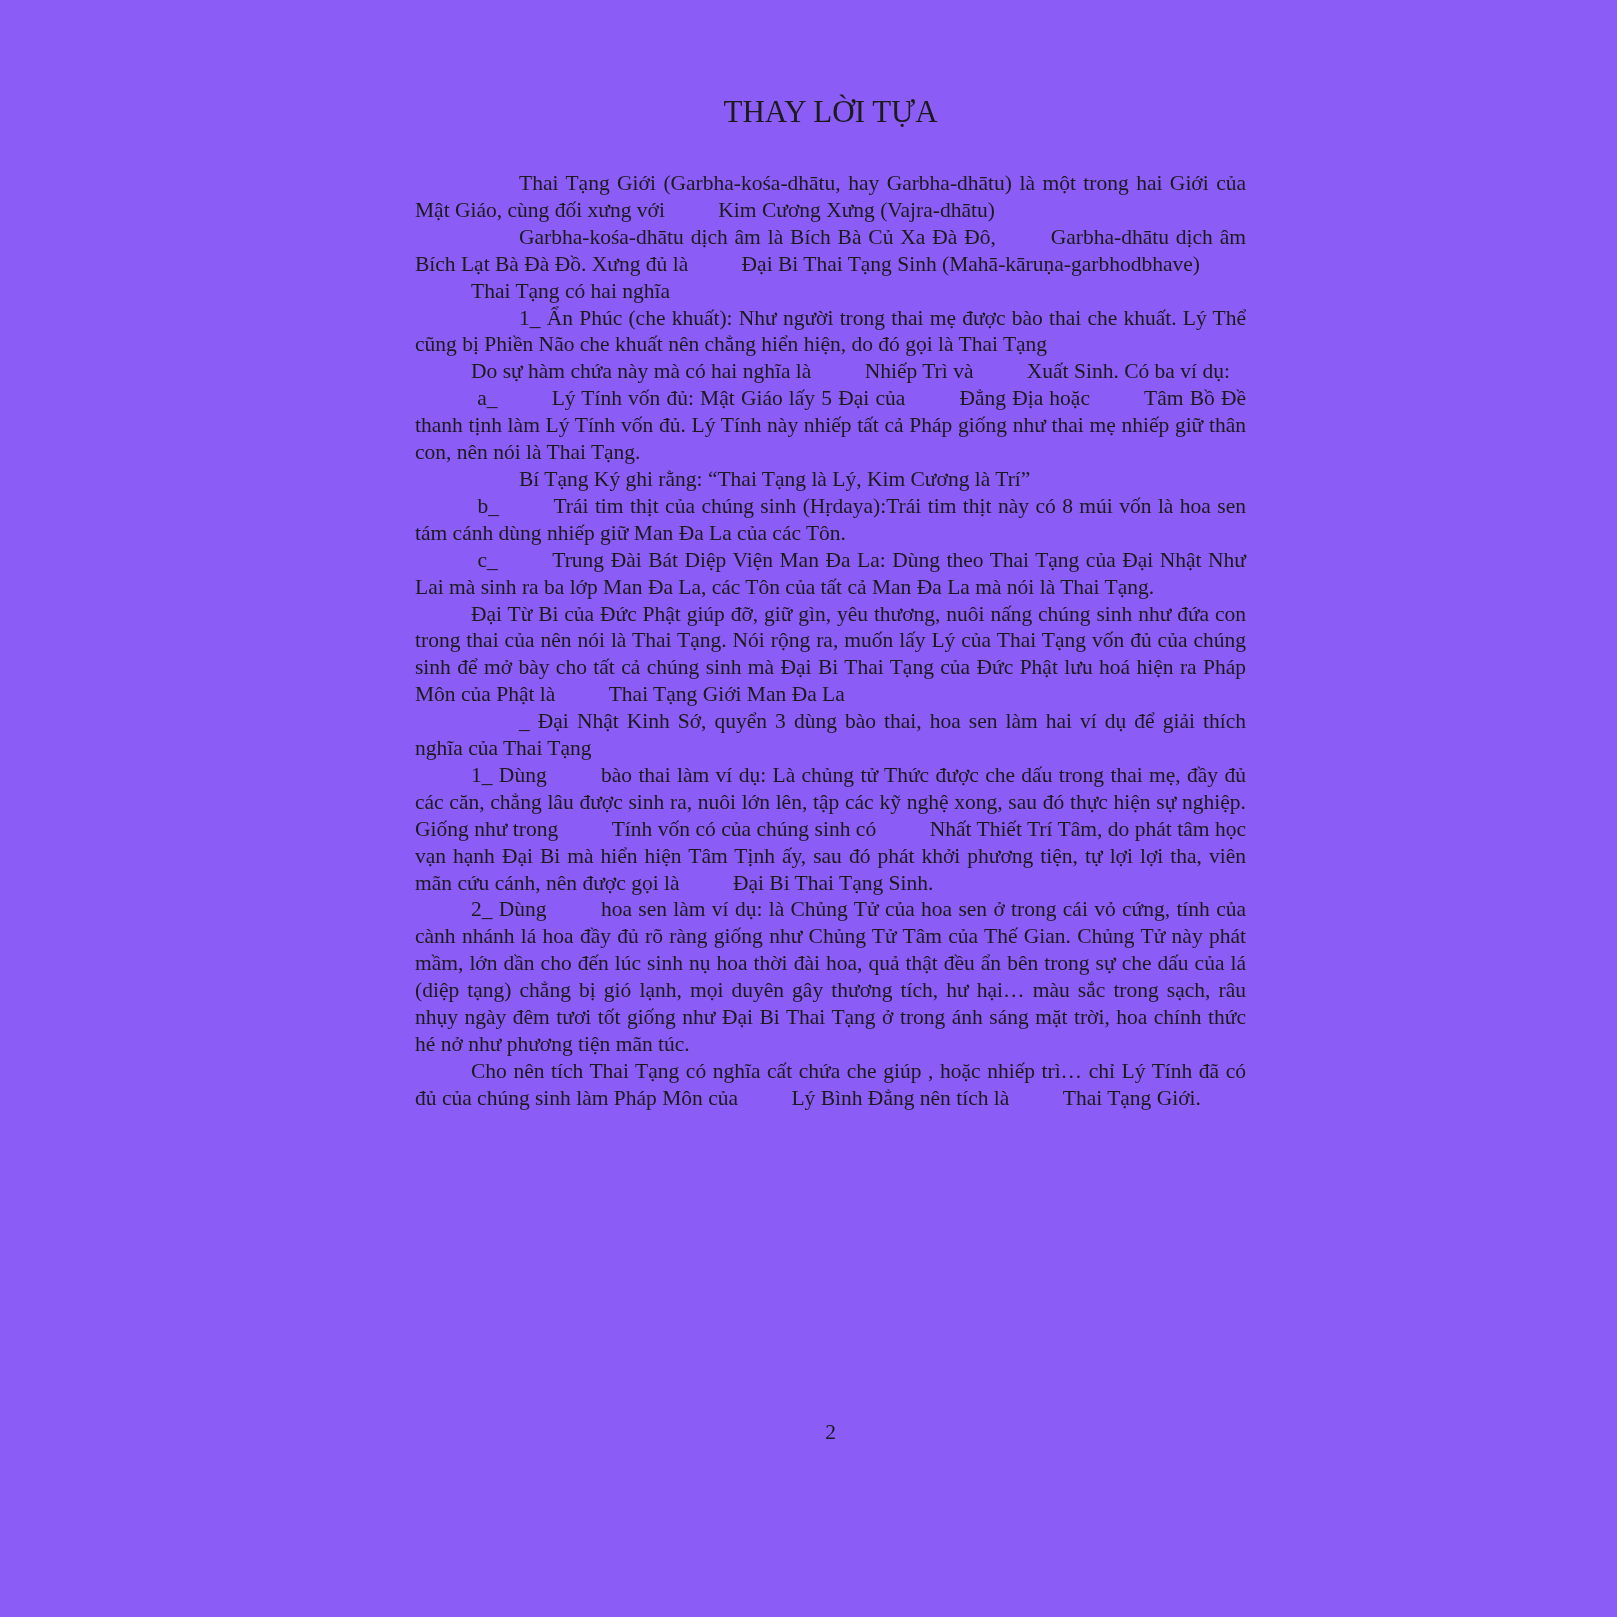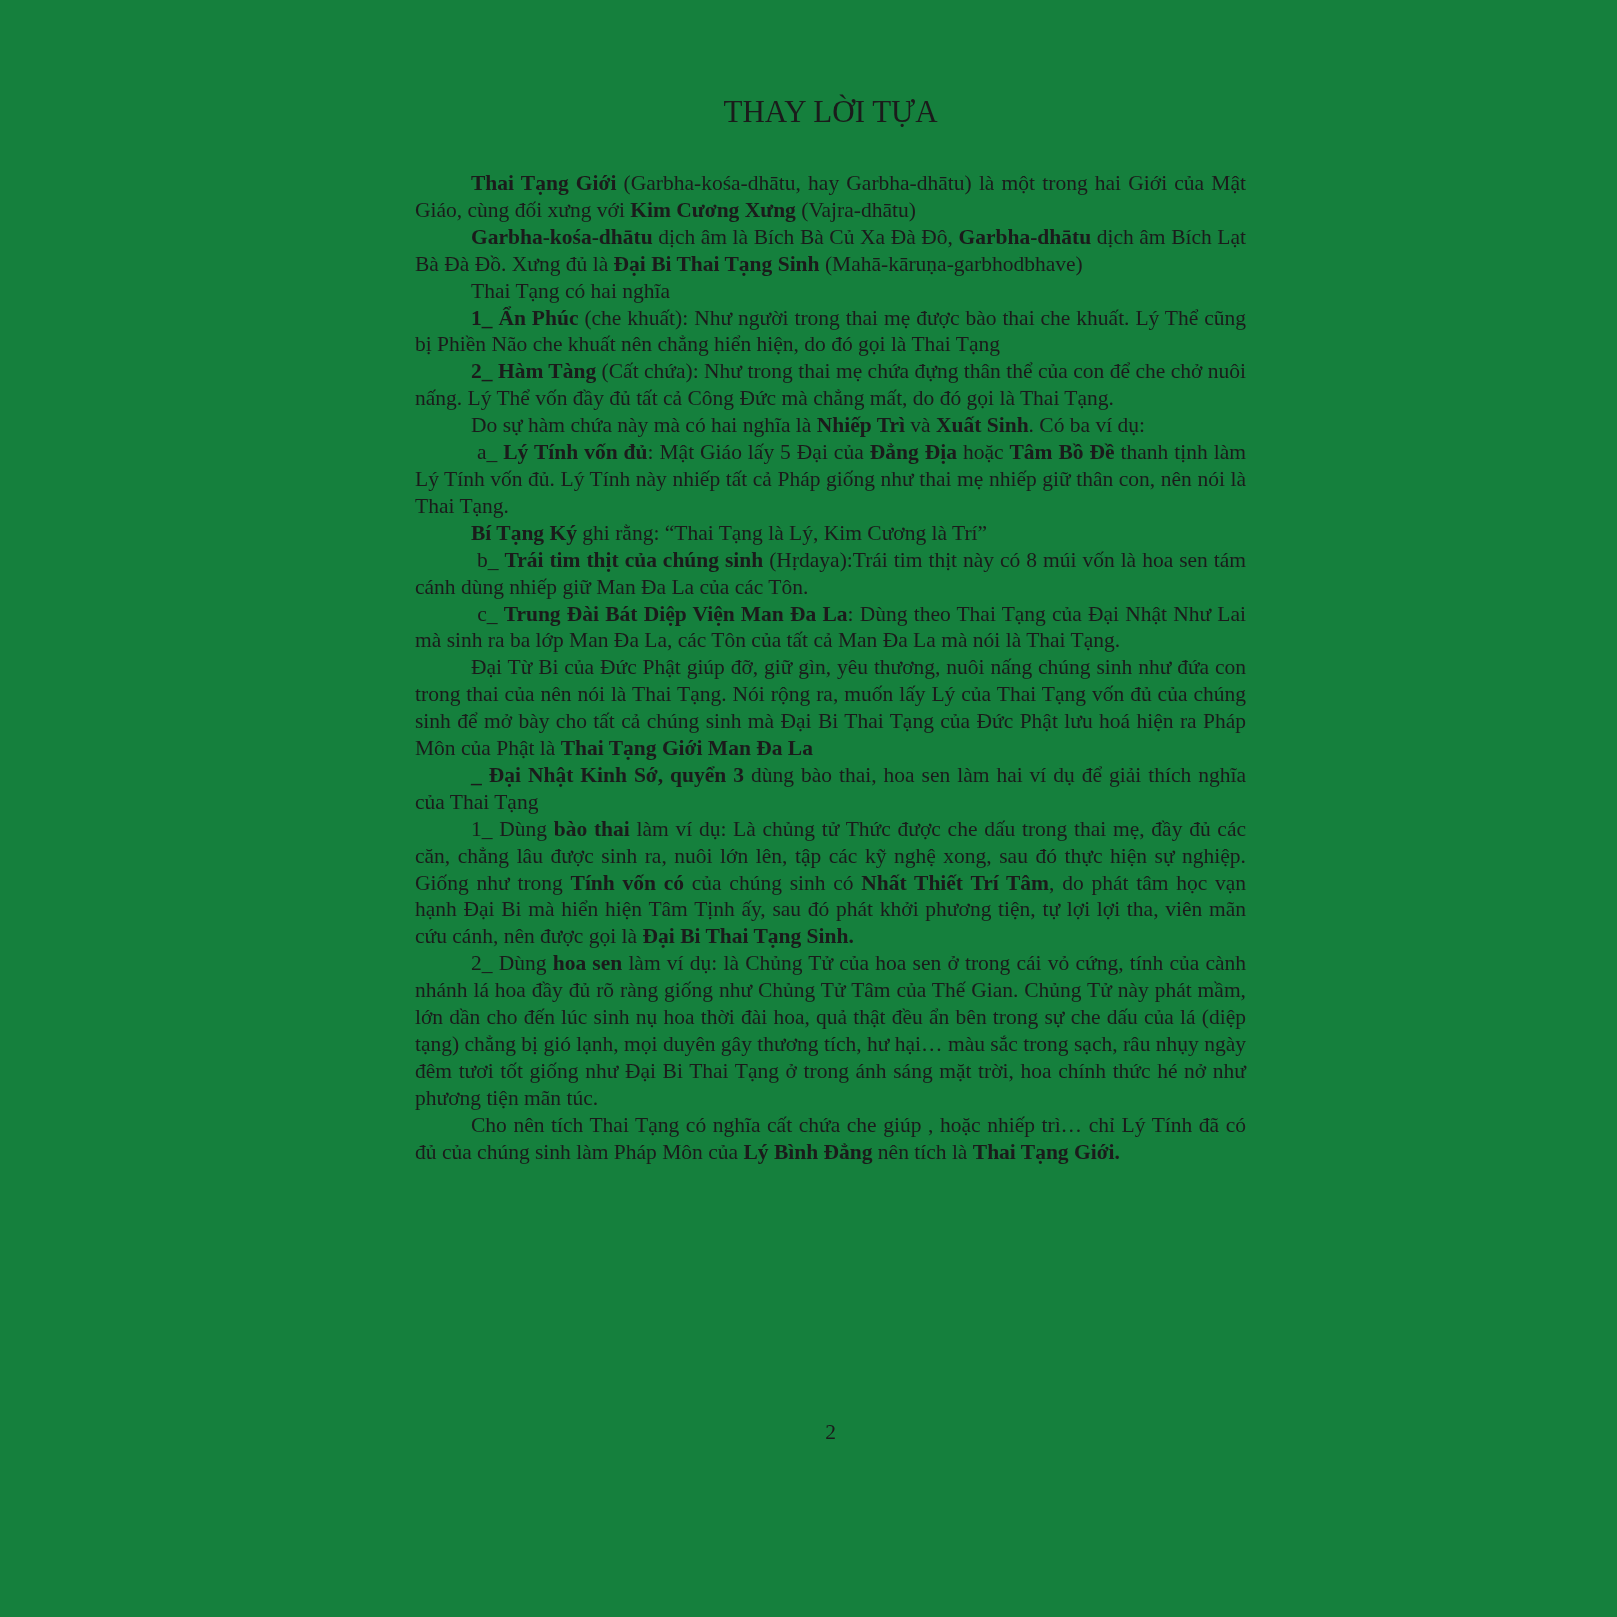--- a/index.html
+++ b/index.html
@@ -1,20 +1,20 @@
 <!DOCTYPE html>
 <html><head>
 <meta charset="utf-8">
 <style>
   html, body { margin: 0; padding: 0; }
   .page {
     position: relative;
     width: 1617px;
     height: 1617px;
-    background: #15803d;
+    background: #8b5cf6;
     color: #1b1b1b;
     font-family: "Liberation Serif", "DejaVu Serif", serif;
     overflow: hidden;
   }
   .text-block {
     position: absolute;
     left: 415px;
     top: 94px;
     width: 831px;
   }
@@ -27,42 +27,41 @@
     white-space: nowrap;
   }
   .para {
     margin: 0;
     font-size: 21.5px;
     line-height: 26.9px;
     text-align: justify;
     text-indent: 56px;
   }
   .run { }
-  .bold { font-weight: bold; }
+  .bold { font-weight: normal; margin-left: 48px; }
   .page-number {
     position: absolute;
     left: 415px;
     top: 1420px;
     width: 831px;
     text-align: center;
     font-size: 21.5px;
   }
 </style>
 </head>
 <body>
 
 <div class="page">
   <div class="text-block">
     <h1 class="doc-title">THAY LỜI TỰA</h1>
     <div>
         <p class="para"><span class="run bold">Thai Tạng Giới</span><span class="run"> (Garbha-kośa-dhātu, hay Garbha-dhātu) là một trong hai Giới của Mật Giáo, cùng đối xưng với </span><span class="run bold">Kim Cương Xưng</span><span class="run"> (Vajra-dhātu)</span></p>
         <p class="para"><span class="run bold">Garbha-kośa-dhātu</span><span class="run"> dịch âm là Bích Bà Củ Xa Đà Đô, </span><span class="run bold">Garbha-dhātu</span><span class="run"> dịch âm Bích Lạt Bà Đà Đồ. Xưng đủ là </span><span class="run bold">Đại Bi Thai Tạng Sinh</span><span class="run"> (Mahā-kāruṇa-garbhodbhave)</span></p>
         <p class="para"><span class="run">Thai Tạng có hai nghĩa</span></p>
         <p class="para"><span class="run bold">1_ Ẩn Phúc</span><span class="run"> (che khuất): Như người trong thai mẹ được bào thai che khuất. Lý Thể cũng bị Phiền Não che khuất nên chẳng hiển hiện, do đó gọi là Thai Tạng</span></p>
-        <p class="para"><span class="run bold">2_ Hàm Tàng</span><span class="run"> (Cất chứa): Như trong thai mẹ chứa đựng thân thể của con để che chở nuôi nấng. Lý Thể vốn đầy đủ tất cả Công Đức mà chẳng mất, do đó gọi là Thai Tạng.</span></p>
         <p class="para"><span class="run">Do sự hàm chứa này mà có hai nghĩa là </span><span class="run bold">Nhiếp Trì</span><span class="run"> và </span><span class="run bold">Xuất Sinh</span><span class="run">. Có ba ví dụ:</span></p>
         <p class="para"><span class="run">&nbsp;a_ </span><span class="run bold">Lý Tính vốn đủ</span><span class="run">: Mật Giáo lấy 5 Đại của </span><span class="run bold">Đẳng Địa</span><span class="run"> hoặc </span><span class="run bold">Tâm Bồ Đề</span><span class="run"> thanh tịnh làm Lý Tính vốn đủ. Lý Tính này nhiếp tất cả Pháp giống như thai mẹ nhiếp giữ thân con, nên nói là Thai Tạng.</span></p>
         <p class="para"><span class="run bold">Bí Tạng Ký</span><span class="run"> ghi rằng: “Thai Tạng là Lý, Kim Cương là Trí”</span></p>
         <p class="para"><span class="run">&nbsp;b_ </span><span class="run bold">Trái tim thịt của chúng sinh</span><span class="run"> (Hṛdaya):Trái tim thịt này có 8 múi vốn là hoa sen tám cánh dùng nhiếp giữ Man Đa La của các Tôn.</span></p>
         <p class="para"><span class="run">&nbsp;c_ </span><span class="run bold">Trung Đài Bát Diệp Viện Man Đa La</span><span class="run">: Dùng theo Thai Tạng của Đại Nhật Như Lai mà sinh ra ba lớp Man Đa La, các Tôn của tất cả Man Đa La mà nói là Thai Tạng.</span></p>
         <p class="para"><span class="run">Đại Từ Bi của Đức Phật giúp đỡ, giữ gìn, yêu thương, nuôi nấng chúng sinh như đứa con trong thai của nên nói là Thai Tạng. Nói rộng ra, muốn lấy Lý của Thai Tạng vốn đủ của chúng sinh để mở bày cho tất cả chúng sinh mà Đại Bi Thai Tạng của Đức Phật lưu hoá hiện ra Pháp Môn của Phật là </span><span class="run bold">Thai Tạng Giới Man Đa La</span></p>
         <p class="para"><span class="run bold">_ Đại Nhật Kinh Sớ, quyển 3</span><span class="run"> dùng bào thai, hoa sen làm hai ví dụ để giải thích nghĩa của Thai Tạng</span></p>
         <p class="para"><span class="run">1_ Dùng </span><span class="run bold">bào thai</span><span class="run"> làm ví dụ: Là chủng tử Thức được che dấu trong thai mẹ, đầy đủ các căn, chẳng lâu được sinh ra, nuôi lớn lên, tập các kỹ nghệ xong, sau đó thực hiện sự nghiệp. Giống như trong </span><span class="run bold">Tính vốn có</span><span class="run"> của chúng sinh có </span><span class="run bold">Nhất Thiết Trí Tâm</span><span class="run">, do phát tâm học vạn hạnh Đại Bi mà hiển hiện Tâm Tịnh ấy, sau đó phát khởi phương tiện, tự lợi lợi tha, viên mãn cứu cánh, nên được gọi là </span><span class="run bold">Đại Bi Thai Tạng Sinh.</span></p>
         <p class="para"><span class="run">2_ Dùng </span><span class="run bold">hoa sen</span><span class="run"> làm ví dụ: là Chủng Tử của hoa sen ở trong cái vỏ cứng, tính của cành nhánh lá hoa đầy đủ rõ ràng giống như Chủng Tử Tâm của Thế Gian. Chủng Tử này phát mầm, lớn dần cho đến lúc sinh nụ hoa thời đài hoa, quả thật đều ẩn bên trong sự che dấu của lá (diệp tạng) chẳng bị gió lạnh, mọi duyên gây thương tích, hư hại… màu sắc trong sạch, râu nhụy ngày đêm tươi tốt giống như Đại Bi Thai Tạng ở trong ánh sáng mặt trời, hoa chính thức hé nở như phương tiện mãn túc.</span></p>
         <p class="para"><span class="run">Cho nên tích Thai Tạng có nghĩa cất chứa che giúp , hoặc nhiếp trì… chỉ Lý Tính đã có đủ của chúng sinh làm Pháp Môn của </span><span class="run bold">Lý Bình Đẳng</span><span class="run"> nên tích là </span><span class="run bold">Thai Tạng Giới.</span></p>

